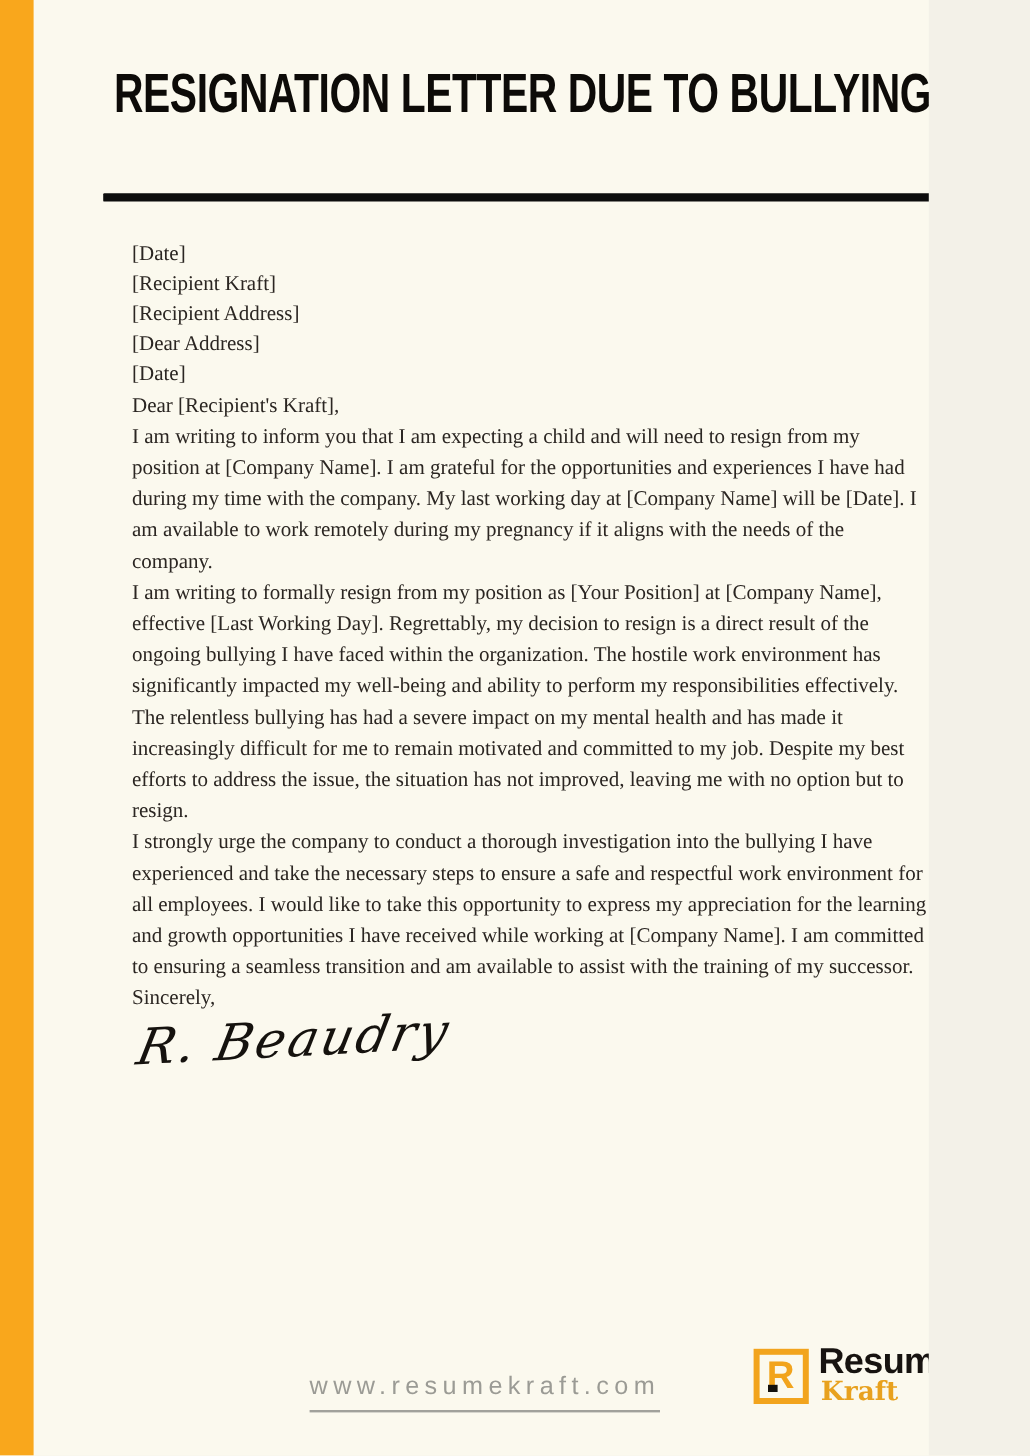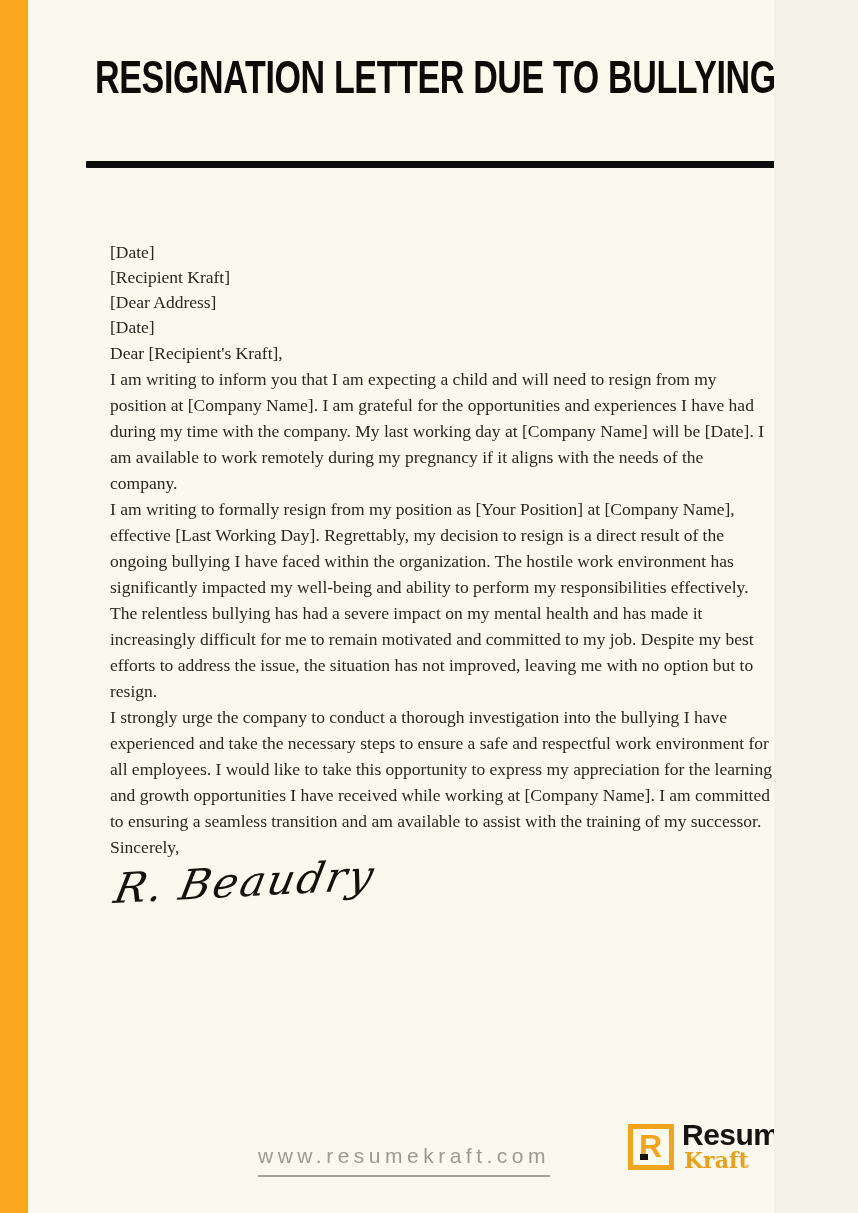--- a/index.html
+++ b/index.html
@@ -52,21 +52,20 @@
   }
   .letter {
     position: absolute;
     left: 110px;
     top: 198px;
     width: 662px;
     font-family: "Liberation Serif", serif;
     font-size: 17.5px;
     line-height: 26px;
     color: #2B2622;
-    margin-top: 41px;
   }
   .letter p { margin: 0; }
   .date-line { margin-bottom: 19px; }
   .recipient-block p { line-height: 25px; }
   .salutation { margin: 20px 0; }
   .body-para { margin-bottom: 20px; }
   .closing { margin-top: -2px; }
   .signature {
     margin-top: 4px;
     font-family: "DejaVu Serif", serif;
@@ -165,20 +164,21 @@
   </div>
 
   <div class="divider"></div>
 
   <div class="letter">
 
     <p class="date-line">[Date]</p>
 
     <div class="recipient-block">
       <p>[Recipient Kraft]</p>
+      <p>[Recipient Address]</p>
       <p>[Dear Address]</p>
       <p>[Date]</p>
     </div>
 
     <p class="salutation">Dear [Recipient's Kraft],</p>
 
     <p class="body-para">I am writing to inform you that I am expecting a child and will need to resign from my position at [Company Name]. I am grateful for the opportunities and experiences I have had during my time with the company. My last working day at [Company Name] will be [Date]. I am available to work remotely during my pregnancy if it aligns with the needs of the company.</p>
     <p class="body-para">I am writing to formally resign from my position as [Your Position] at [Company Name], effective [Last Working Day]. Regrettably, my decision to resign is a direct result of the ongoing bullying I have faced within the organization. The hostile work environment has significantly impacted my well-being and ability to perform my responsibilities effectively.</p>
     <p class="body-para">The relentless bullying has had a severe impact on my mental health and has made it increasingly difficult for me to remain motivated and committed to my job. Despite my best efforts to address the issue, the situation has not improved, leaving me with no option but to resign.</p>
     <p class="body-para">I strongly urge the company to conduct a thorough investigation into the bullying I have experienced and take the necessary steps to ensure a safe and respectful work environment for all employees. I would like to take this opportunity to express my appreciation for the learning and growth opportunities I have received while working at [Company Name]. I am committed to ensuring a seamless transition and am available to assist with the training of my successor.</p>

